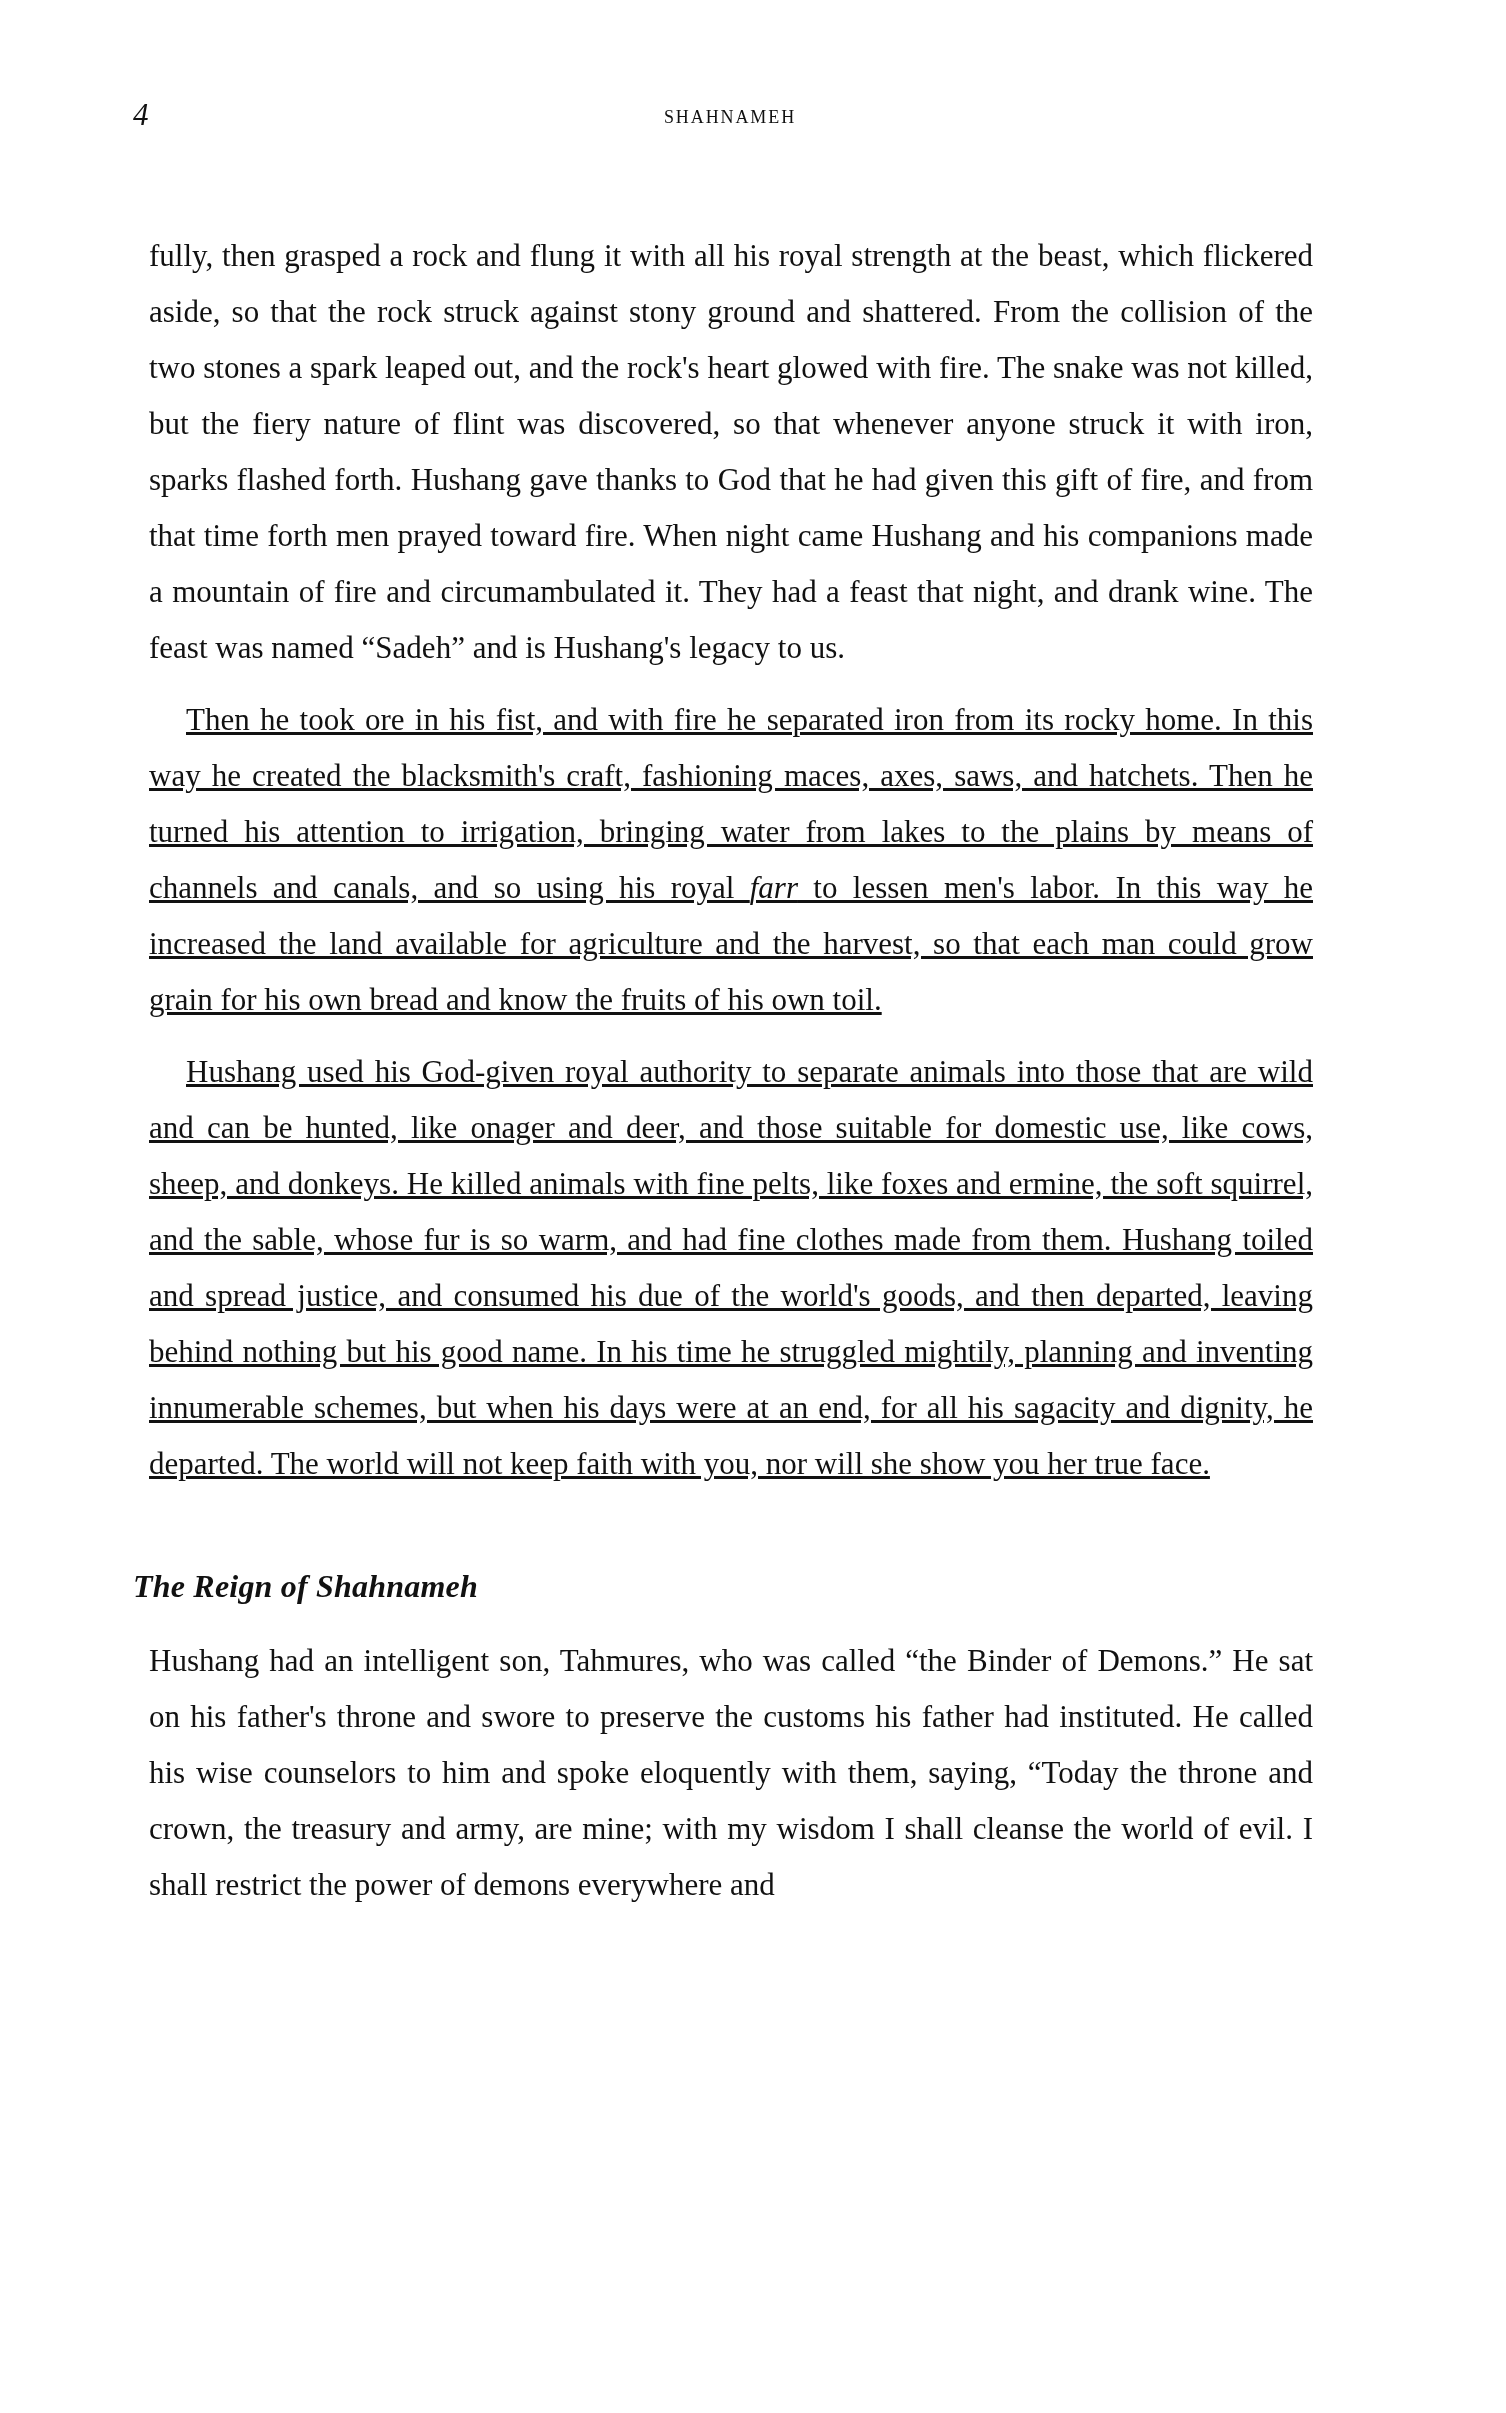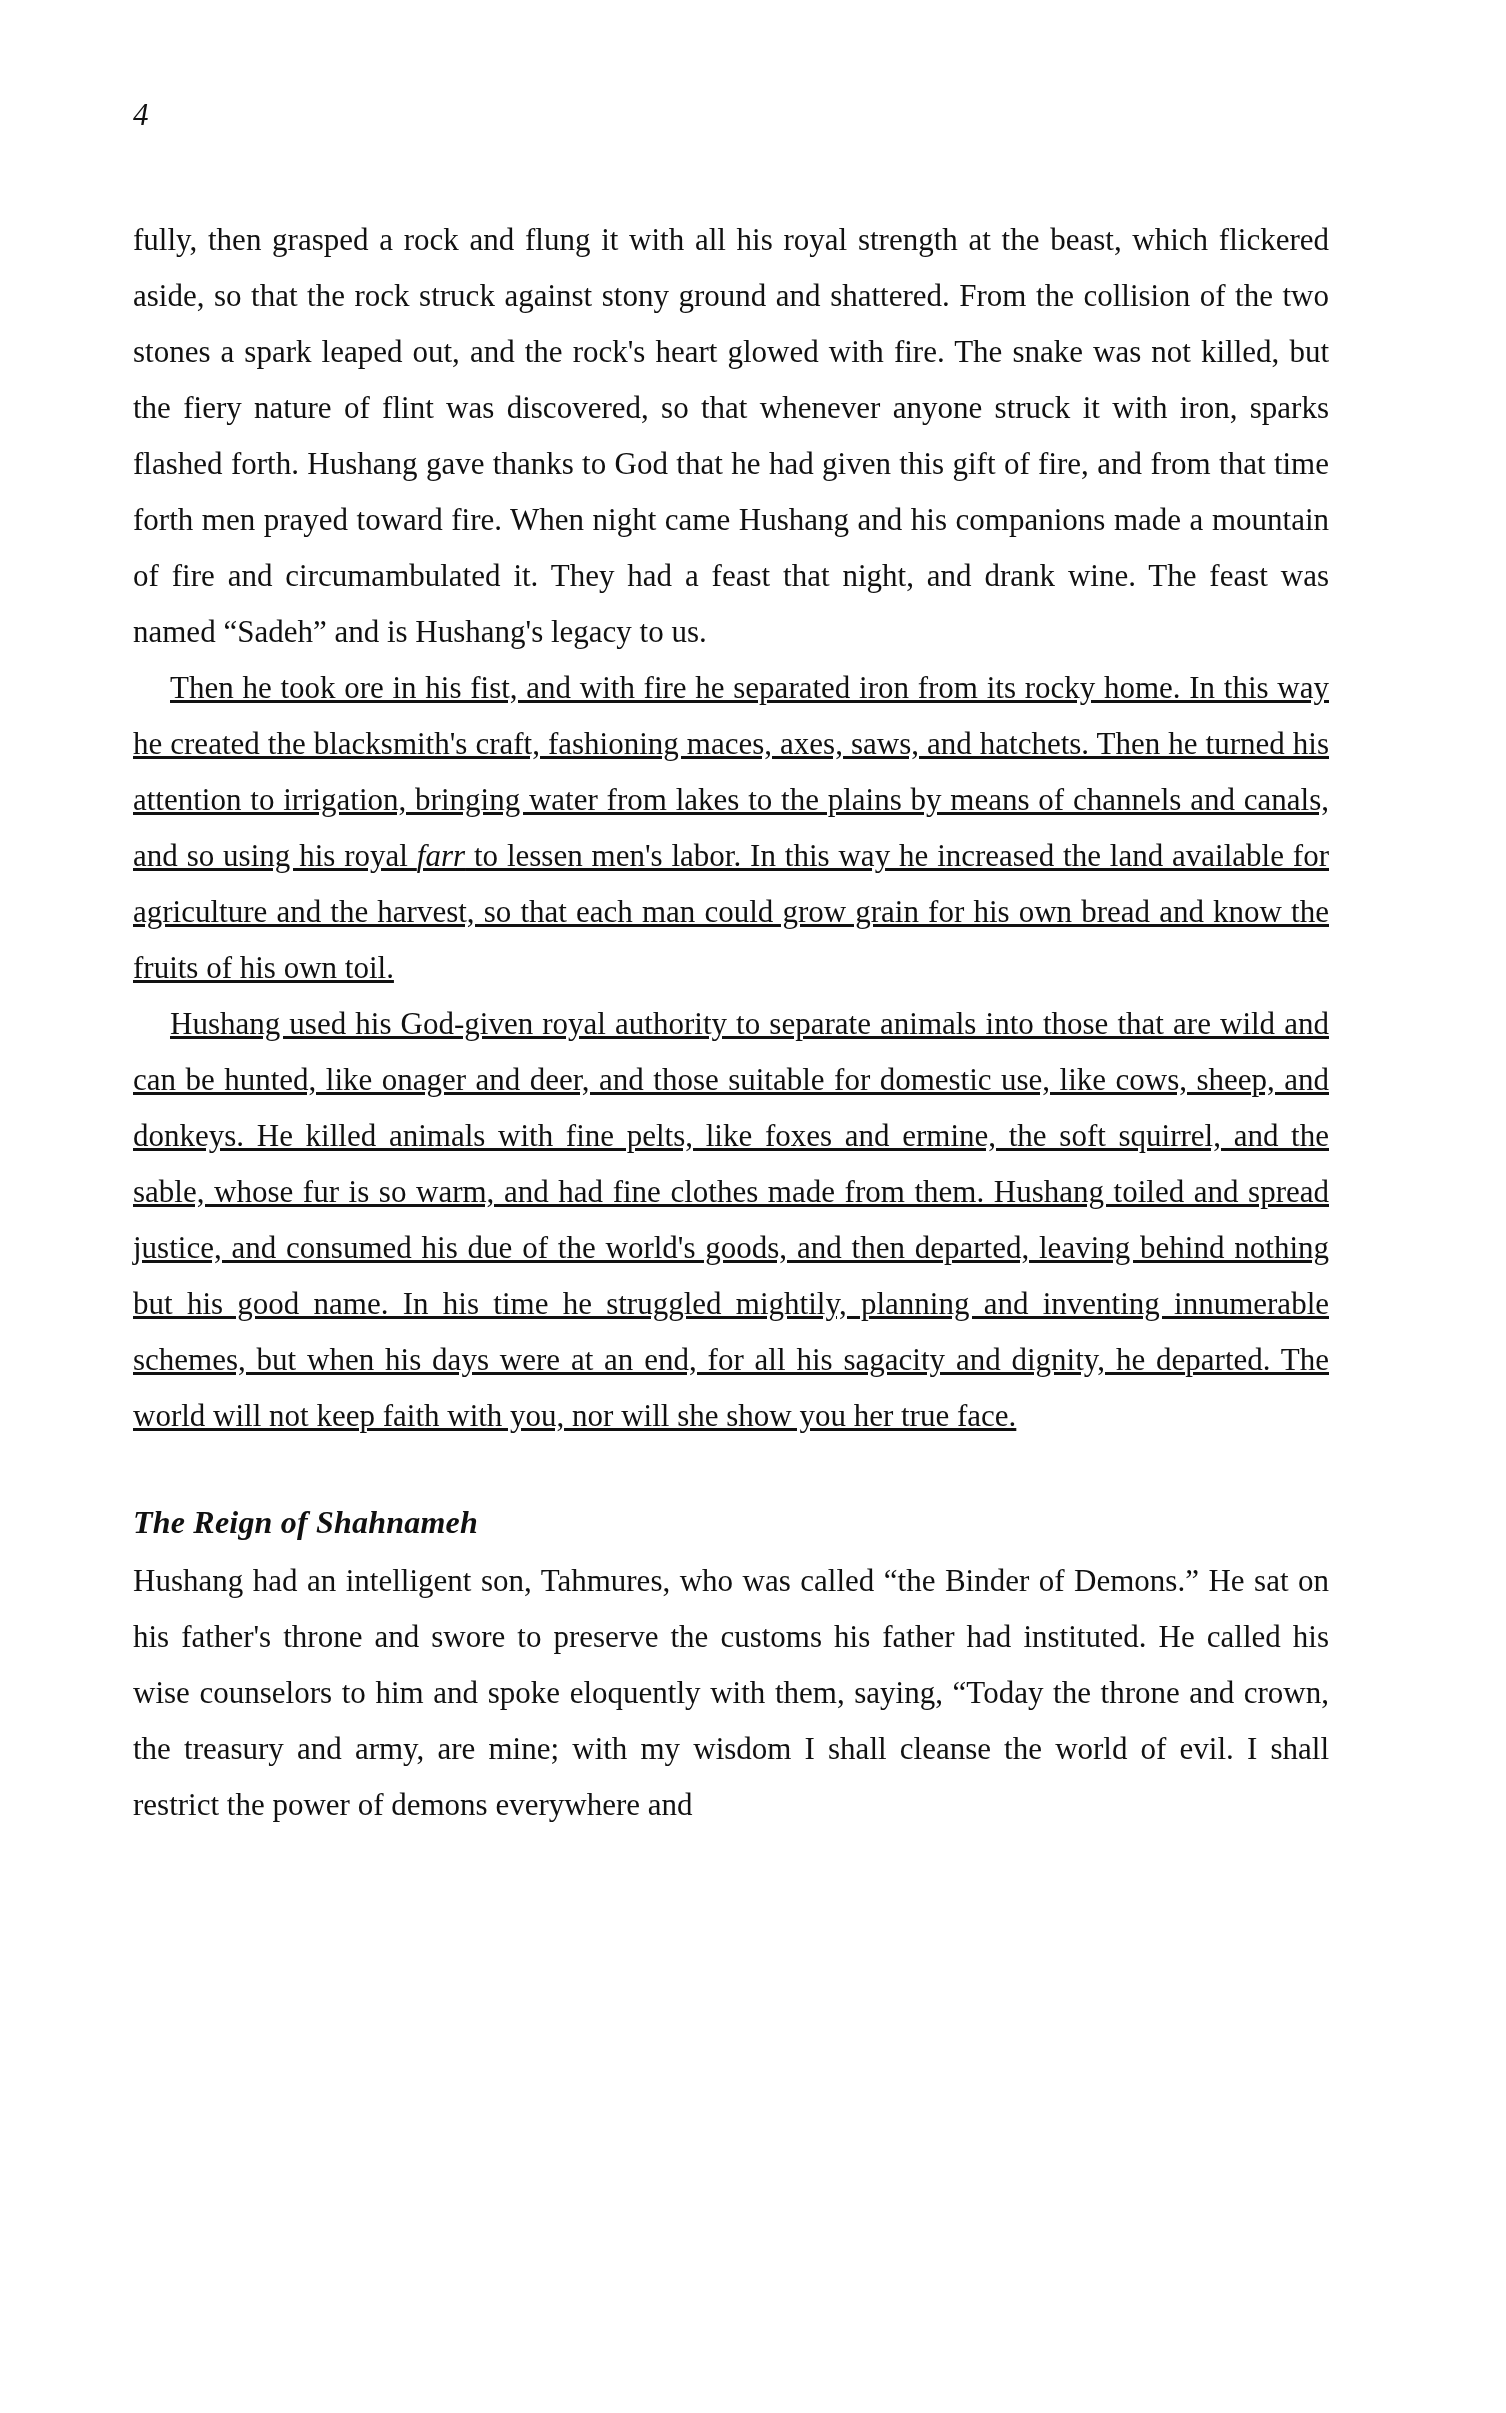--- a/index.html
+++ b/index.html
@@ -58,21 +58,21 @@
 
   
   .textblock {
     position: absolute;
     left: 133px;
     top: 212px;
     width: 1196px;
   }
 
   p.body {
-    margin: 0;
+    margin: 16px;
     text-align: justify;
     text-justify: inter-word;
     font-size: 31px;
     line-height: 56px;
     color: #111111;
     hyphens: none;
     -webkit-hyphens: none;
   }
 
   p.body.indent {
@@ -102,20 +102,21 @@
     font-style: italic;
   }
 </style>
 </head>
 <body>
 
 <div class="page">
 
   <div class="running-head">
     <div class="folio">4</div>
+    <div class="book-title">Shahnameh</div>
   </div>
 
   <div class="textblock">
 
     <p class="body noindent">fully, then grasped a rock and flung it with all his royal strength at the beast, which flickered aside, so that the rock struck against stony ground and shattered. From the collision of the two stones a spark leaped out, and the rock's heart glowed with fire. The snake was not killed, but the fiery nature of flint was discovered, so that whenever anyone struck it with iron, sparks flashed forth. Hushang gave thanks to God that he had given this gift of fire, and from that time forth men prayed toward fire. When night came Hushang and his companions made a mountain of fire and circumambulated it. They had a feast that night, and drank wine. The feast was named “Sadeh” and is Hushang's legacy to us.</p>
 
     <p class="body indent"><span>Then he took ore in his fist, and with fire he separated iron from its rocky home. In this way he created the blacksmith's craft, fashioning maces, axes, saws, and hatchets. Then he turned his attention to irrigation, bringing water from lakes to the plains by means of channels and canals, and so using his royal </span><em class="term">farr</em><span> to lessen men's labor. In this way he increased the land available for agriculture and the harvest, so that each man could grow grain for his own bread and know the fruits of his own toil.</span></p>
 
     <p class="body indent">Hushang used his God-given royal authority to separate animals into those that are wild and can be hunted, like onager and deer, and those suitable for domestic use, like cows, sheep, and donkeys. He killed animals with fine pelts, like foxes and ermine, the soft squirrel, and the sable, whose fur is so warm, and had fine clothes made from them. Hushang toiled and spread justice, and consumed his due of the world's goods, and then departed, leaving behind nothing but his good name. In his time he struggled mightily, planning and inventing innumerable schemes, but when his days were at an end, for all his sagacity and dignity, he departed. The world will not keep faith with you, nor will she show you her true face.</p>
 

